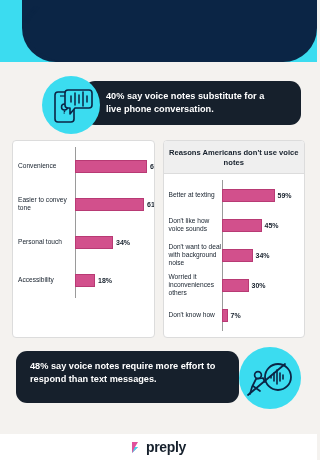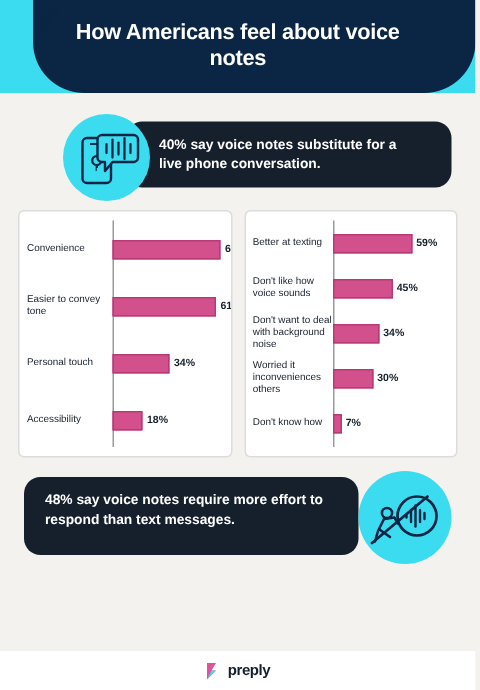--- a/index.html
+++ b/index.html
@@ -176,37 +176,36 @@
     left:0; bottom:0;
     width:317px;
     height:26px;
     background:#FFFFFF;
     display:flex;
     align-items:center;
     justify-content:center;
     gap:4px;
   }
   .logo-text {
-    font-size:10px;
+    font-size:14px;
     font-weight:bold;
     color:#16202C;
     letter-spacing:-0.3px;
   }
 </style>
 </head>
 <body>
 
 <div class="header">
   <div class="header-shape"></div>
   <svg class="scribble" viewBox="0 0 22 18">
     <path d="M3 16 C6 10 10 5 14 1" stroke="#0B2545" stroke-width="1.1" fill="none" stroke-linecap="round"></path>
     <path d="M1 15 C4 9 8 4 12 0" stroke="#0B2545" stroke-width="1.1" fill="none" stroke-linecap="round"></path>
     <path d="M5 17 C8 11 12 6 16 2" stroke="#0B2545" stroke-width="1.1" fill="none" stroke-linecap="round"></path>
   </svg>
-  <div class="header-title">How Americans feel about voice notes</div>
 </div>
 
 <div class="callout callout-top">
   <div class="callout-box">40% say voice notes substitute for a live phone conversation.</div>
   <div class="callout-circle">
     <svg class="callout-icon" width="58" height="58" viewBox="0 0 58 58">
       <rect x="13" y="16" width="19" height="30" rx="3" fill="none" stroke="#0B2545" stroke-width="1.6"></rect>
       <line x1="18" y1="20" x2="27" y2="20" stroke="#0B2545" stroke-width="1.2"></line>
       <circle cx="22.5" cy="31" r="3" fill="none" stroke="#0B2545" stroke-width="1.5"></circle>
       <line x1="22.5" y1="34.5" x2="22.5" y2="38" stroke="#0B2545" stroke-width="1.5"></line>
@@ -255,20 +254,21 @@
         <div class="row-label">Accessibility</div>
         <div class="bar-wrap">
           <div class="bar" style="width:20px"></div>
           <div class="bar-value">18%</div>
         </div>
       </div>
     </div>
   </div>
 
   <div class="card card-right">
+    <div class="card-header">Reasons Americans don't use voice notes</div>
     <div class="chart">
       <div class="axis"></div>
 
       <div class="row">
         <div class="row-label">Better at texting</div>
         <div class="bar-wrap">
           <div class="bar" style="width:53px"></div>
           <div class="bar-value">59%</div>
         </div>
       </div>

